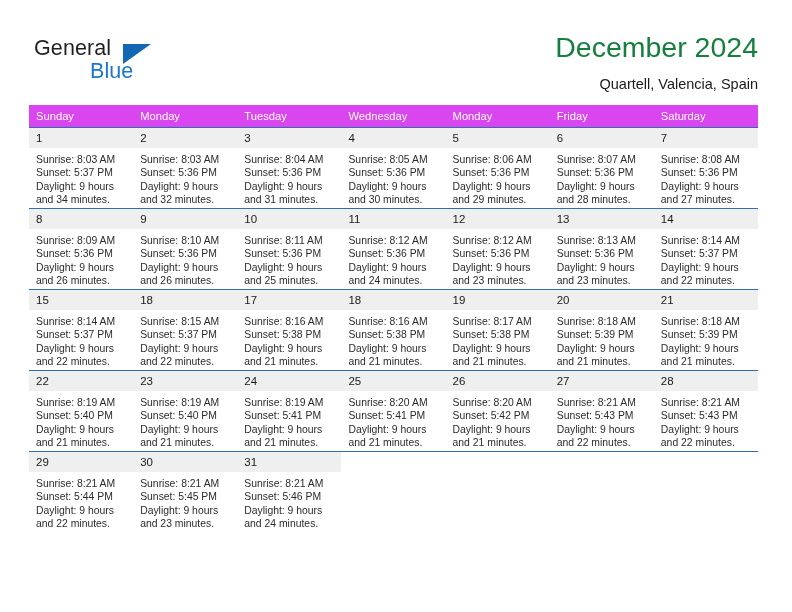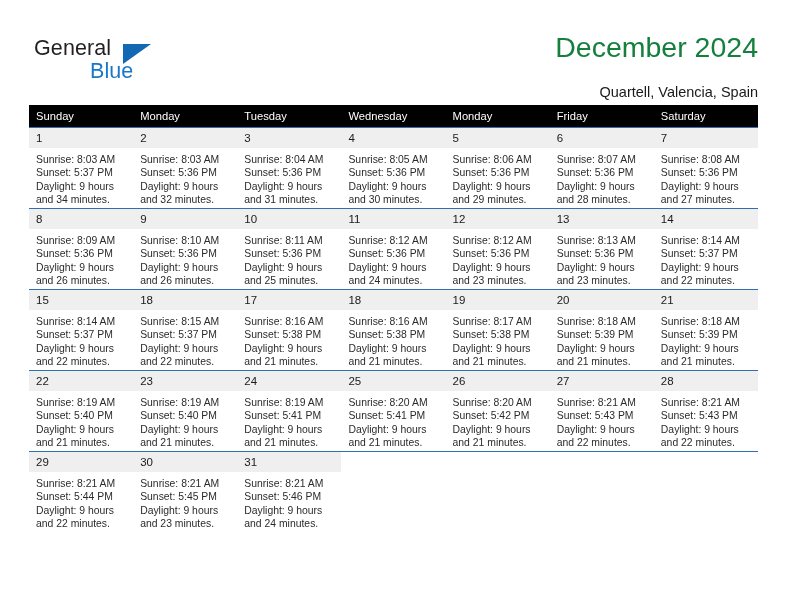--- a/index.html
+++ b/index.html
@@ -76,36 +76,36 @@
     font-size: 28.5px;
     color: #15803d;
     line-height: 34px;
     white-space: nowrap;
     font-weight: normal;
   }
   .cal-subtitle {
     font-size: 14.5px;
     color: #1a1a1a;
     line-height: 20px;
-    margin-top: 18px;
+    margin-top: 10px;
     white-space: nowrap;
   }
 
   
   .calendar {
     position: absolute;
     left: 29px;
     top: 105px;
     width: 729px;
     border-collapse: collapse;
     table-layout: fixed;
   }
 
   .calendar th {
-    background: #000000;
+    background: #d946ef;
     color: #ffffff;
     font-size: 11.2px;
     font-weight: normal;
     text-align: left;
     padding: 5px 0 5px 7px;
     height: 11px;
     border: none;
   }
 
   .calendar td {

